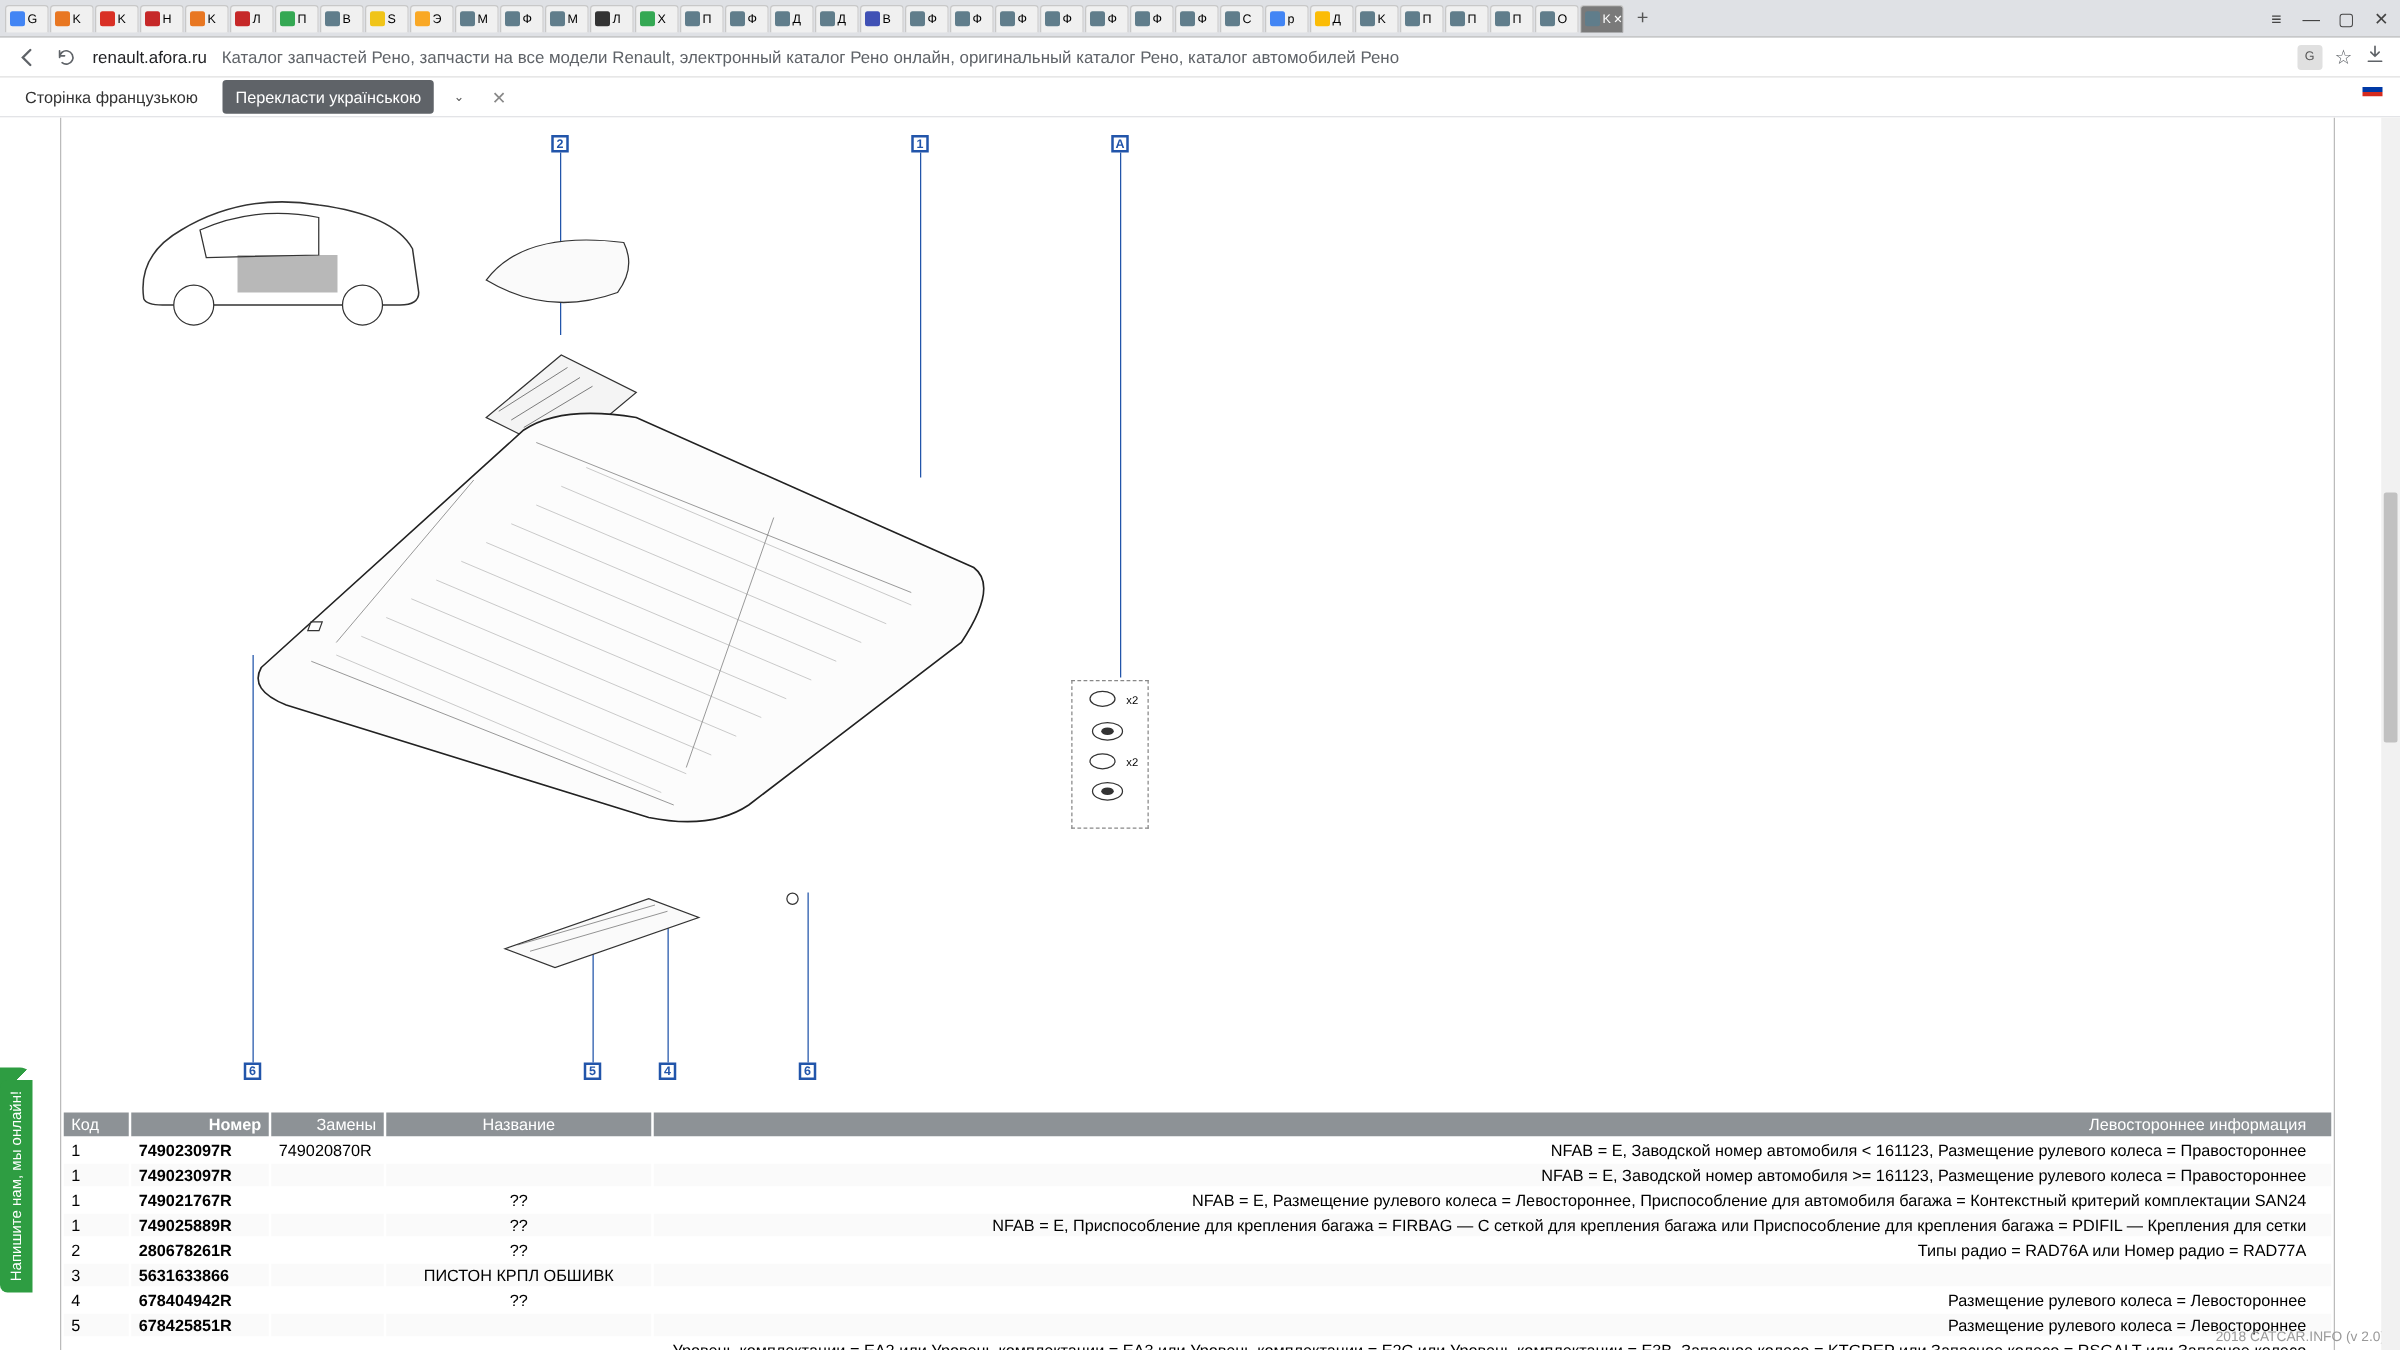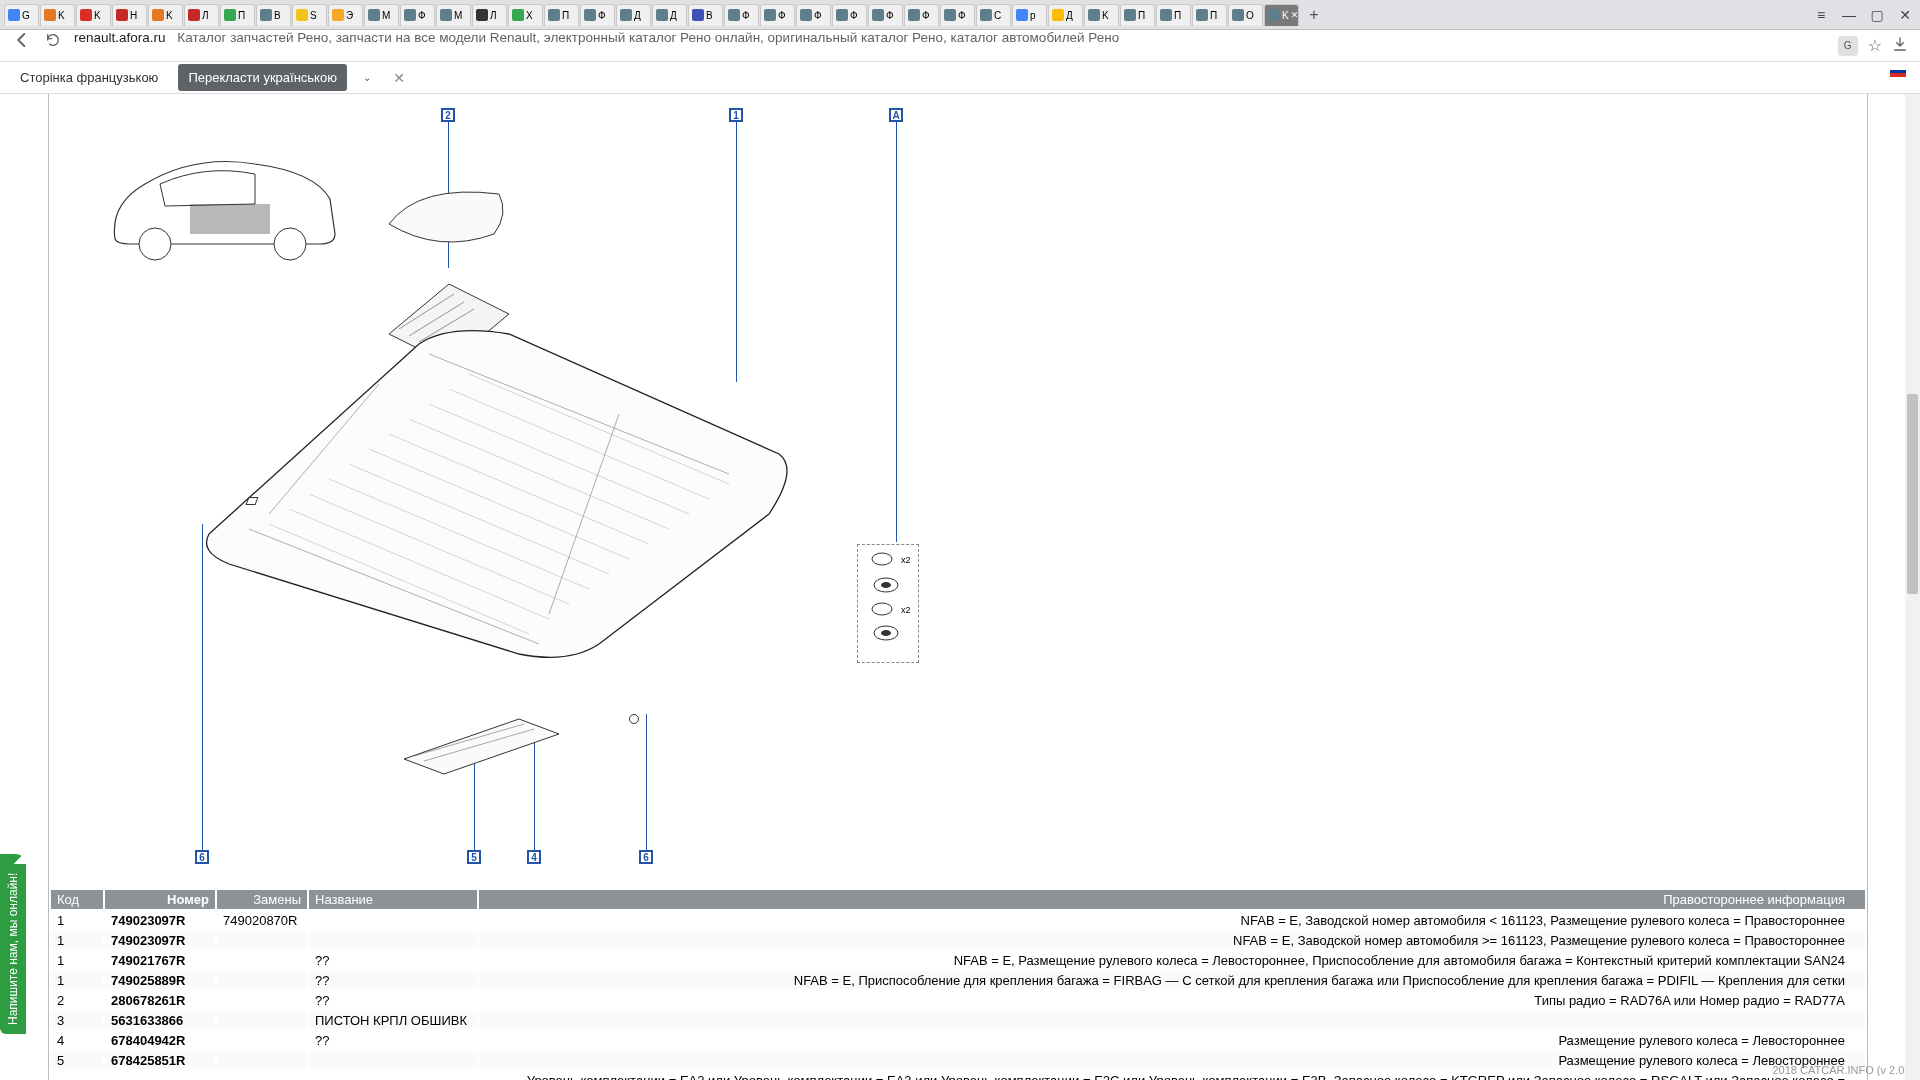--- a/index.html
+++ b/index.html
@@ -8,21 +8,21 @@
 
 .tabstrip { height:30px; background:#dfe1e5; display:flex; align-items:center; padding:0 4px; gap:0; border-bottom:1px solid #c0c0c0; }
 .tab { width:35px; height:22px; background:#f0f0f0; border:1px solid #c8c8c8; border-bottom:none; border-radius:3px 3px 0 0; display:flex; align-items:center; justify-content:flex-start; font-size:10px; padding:0 3px; gap:2px; overflow:hidden; white-space:nowrap; margin-right:1px; }
 .tab.active { background:#7a7a7a; color:#fff; }
 .tab .fav { width:12px; height:12px; background:#888; border-radius:2px; flex-shrink:0; }
 .newtab { width:20px; height:20px; display:flex; align-items:center; justify-content:center; font-size:16px; color:#555; margin-left:4px; }
 .winctrl { margin-left:auto; display:flex; gap:6px; }
 .winctrl span { width:22px; text-align:center; font-size:14px; color:#444; }
 
 
-.addrbar { height:32px; display:flex; padding:0 12px; gap:11px; border-bottom:1px solid #e0e0e0; }
+.addrbar { height:32px; display:flex; align-items:center; padding:0 12px; gap:11px; border-bottom:1px solid #e0e0e0; }
 .nav-btn { width:20px; height:20px; display:flex; align-items:center; justify-content:center; }
 .url { font-size:13.5px; color:#202124; }
 .url .domain { color:#202124; }
 .url .title { color:#5f6368; margin-left:8px; }
 .addr-right { margin-left:auto; display:flex; align-items:center; gap:10px; }
 .g-icon { width:20px; height:20px; background:#e0e0e0; border-radius:3px; display:flex; align-items:center; justify-content:center; font-size:10px; color:#555; }
 
 
 .translatebar { height:32px; display:flex; align-items:center; padding:0 10px; gap:10px; border-bottom:1px solid #dadce0; font-size:13px; position:relative; }
 .tr-opt { padding:6px 10px; color:#333; }
@@ -45,21 +45,21 @@
 .fast { position:absolute; border:1px dashed #888; }
 
 
 .parts { position:absolute; left:0; right:0; top:794px; font-size:13px; }
 .parts th { background:#8d9296; color:#fff; font-weight:normal; text-align:right; padding:2px 6px; }
 .parts td { padding:1.5px 6px; }
 .parts tr:nth-child(even) td { background:#fafafa; }
 .parts .code { text-align:left; width:52px; }
 .parts .num { font-weight:bold; width:110px; }
 .parts .sub { width:90px; }
-.parts .name { width:168px; text-align:left; }
+.parts .name { width:212px; text-align:center; }
 .parts .info { text-align:right; padding-right:20px; }
 
 .footer { position:absolute; right:12px; bottom:4px; font-size:11px; color:#999; }
 
 
 .support { position:absolute; left:0; top:770px; width:26px; height:170px; background:#2e9d42; color:#fff; font-size:12px; writing-mode:vertical-rl; transform:rotate(180deg); display:flex; align-items:center; justify-content:center; border-radius:0 6px 6px 0; }
 .support-corner { position:absolute; left:0; top:760px; width:26px; height:20px; background:linear-gradient(135deg,#2e9d42 50%,transparent 50%); border-radius:0 10px 0 0; }
 
 
 .scroll { position:absolute; right:0; top:94px; bottom:0; width:15px; background:#f1f1f1; }
@@ -336,21 +336,21 @@
       <div style="position:absolute;left:198px;top:403px;width:10px;height:8px;border:1px solid #333;transform:skewX(-20deg)"></div>
     </div>
 
     <table class="parts">
       <thead>
           <tr>
         <th class="code">Код</th>
         <th class="num">Номер</th>
         <th class="sub">Замены</th>
         <th class="name">Название</th>
-        <th class="info">Правостороннее информация</th>
+        <th class="info">Левостороннее информация</th>
       </tr>
         </thead>
       <tbody id="parts-body">
           <tr>
             <td class="code">1</td>
             <td class="num">749023097R</td>
             <td class="sub">749020870R</td>
             <td class="name"></td>
             <td class="info">NFAB = E, Заводской номер автомобиля &lt; 161123, Размещение рулевого колеса = Правостороннее</td>
           </tr>

